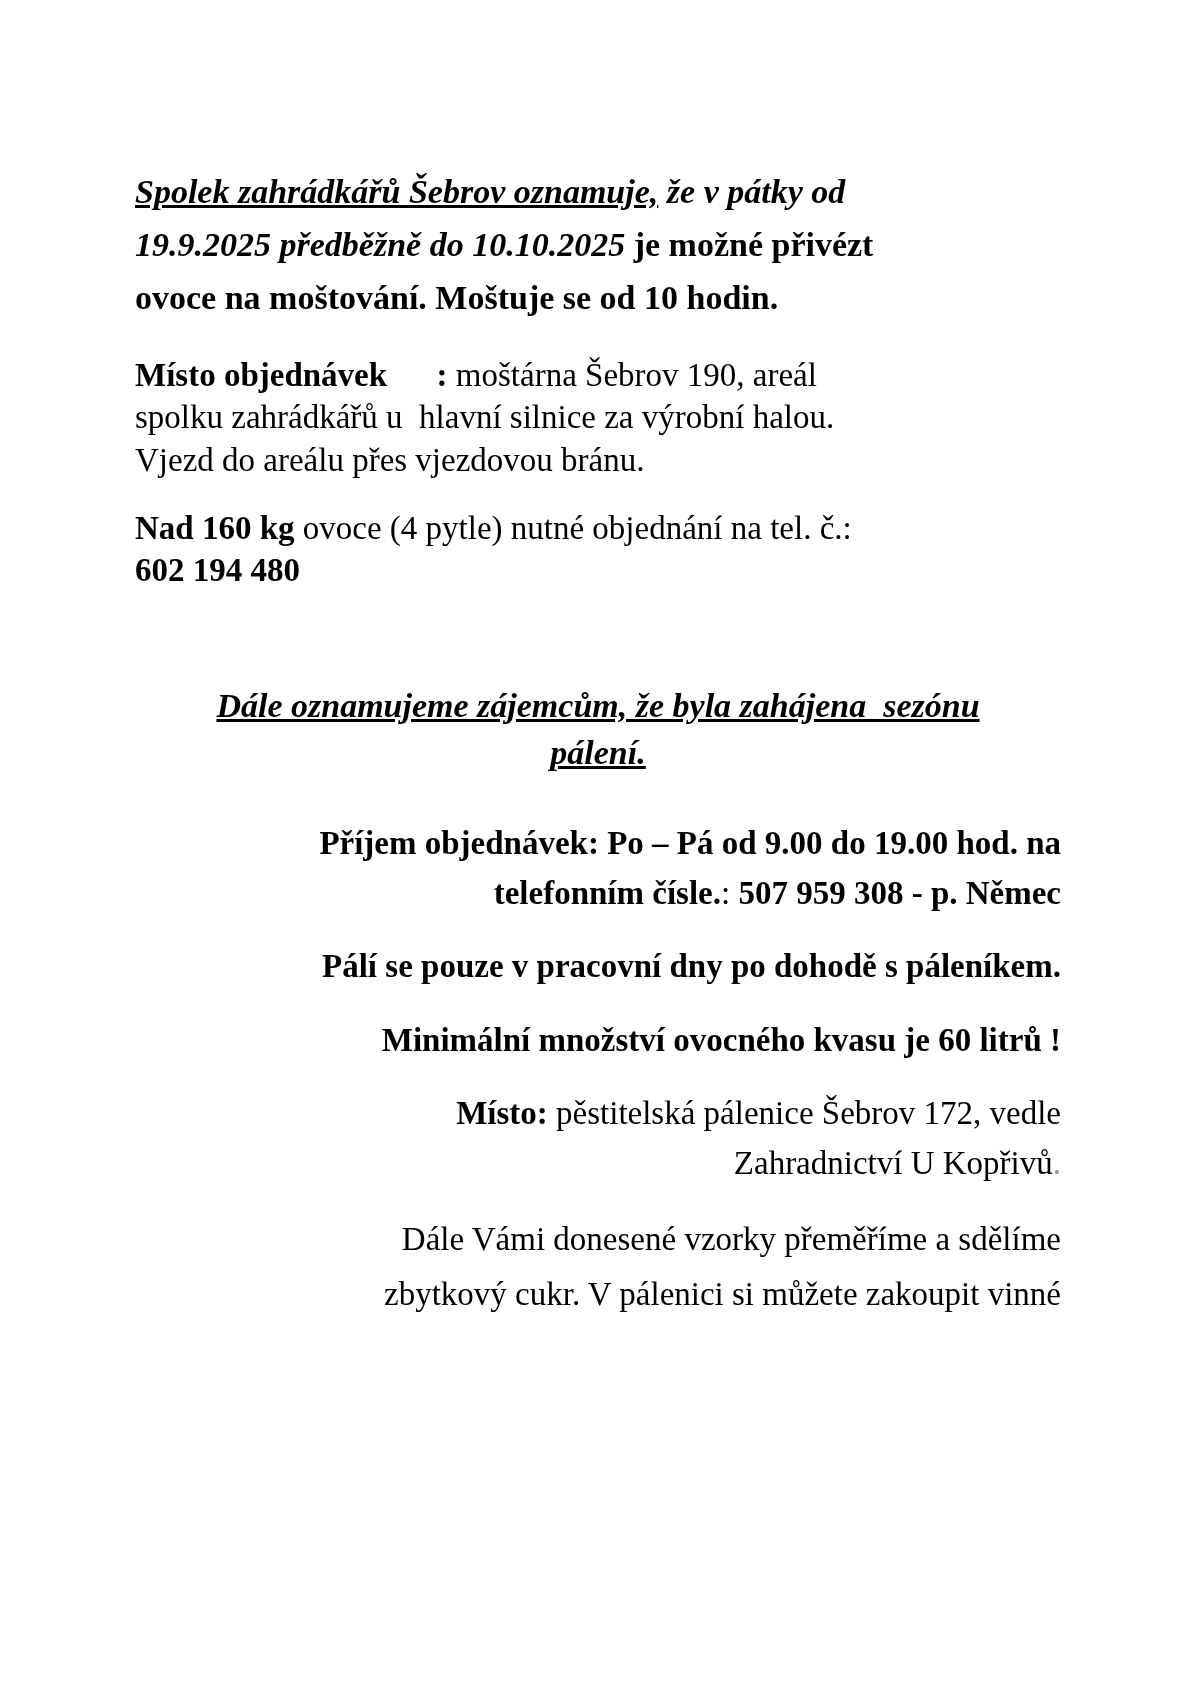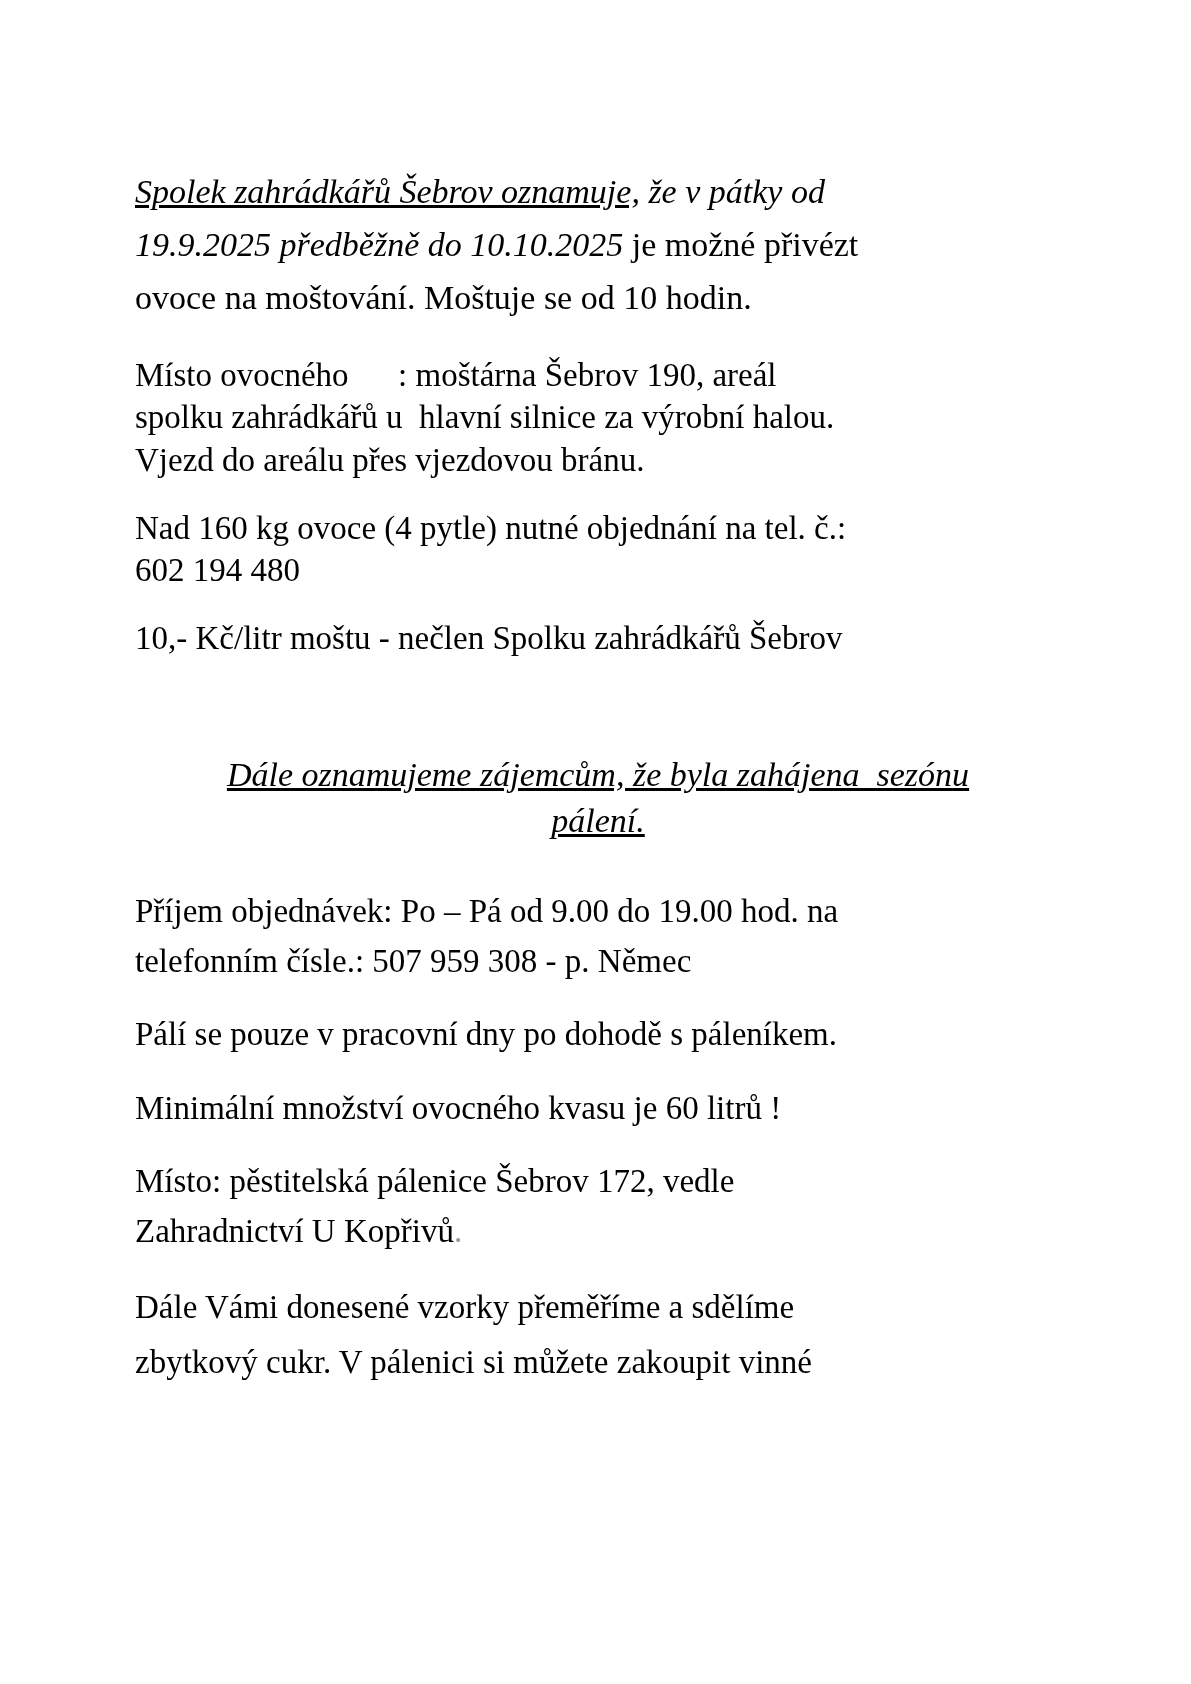--- a/index.html
+++ b/index.html
@@ -29,54 +29,54 @@
     line-height: 1.56;
     margin-bottom: 30px;
   }
   .p-tight {
     line-height: 1.28;
     margin-bottom: 26px;
   }
   .p-wide {
     line-height: 1.5;
     margin-bottom: 24px;
+    text-align: right;
   }
   .h2 {
     font-size: 34px;
     text-align: center;
     line-height: 1.38;
     margin: 92px 0 42px 0;
   }
   .p-last {
     line-height: 1.65;
     margin-bottom: 0;
   }
-  .b { font-weight: normal; }
+  .b { font-weight: bold; }
   .i { font-style: italic; }
   .u { text-decoration: underline; }
   .gray { color: #999999; }
 </style>
 </head>
 <body>
 
 <div class="page">
 
   <p class="p-lead"><span class="b i u">Spolek zahrádkářů Šebrov oznamuje,</span><span class="b i"> že v pátky od
 19.9.2025 předběžně do 10.10.2025</span><span class="b"> je možné přivézt
 ovoce na moštování. Moštuje se od 10 hodin.</span></p>
 
-  <p class="p-tight"><span class="b">Místo ovocného      : </span><span>moštárna Šebrov 190, areál
+  <p class="p-tight"><span class="b">Místo objednávek      : </span><span>moštárna Šebrov 190, areál
 spolku zahrádkářů u  hlavní silnice za výrobní halou.
 Vjezd do areálu přes vjezdovou bránu.</span></p>
 
   <p class="p-tight"><span class="b">Nad 160 kg</span><span> ovoce (4 pytle) nutné objednání na tel. č.:
 </span><span class="b">602 194 480</span></p>
 
 
-  <p class="p-tight"><span class="b">10,- Kč/litr</span><span> moštu - nečlen Spolku zahrádkářů Šebrov</span></p>
 
   <p class="h2"><span class="b i u">Dále oznamujeme zájemcům, že byla zahájena  sezónu
 pálení.</span></p>
 
   <p class="p-wide"><span class="b">Příjem objednávek: Po – Pá od 9.00 do 19.00 hod. na
 telefonním čísle.</span><span>: </span><span class="b">507 959 308 - p. Němec</span></p>
 
   <p class="p-wide"><span class="b">Pálí se pouze v pracovní dny po dohodě s páleníkem.</span></p>
 
   <p class="p-wide"><span class="b">Minimální množství ovocného kvasu je 60 litrů !</span></p>

